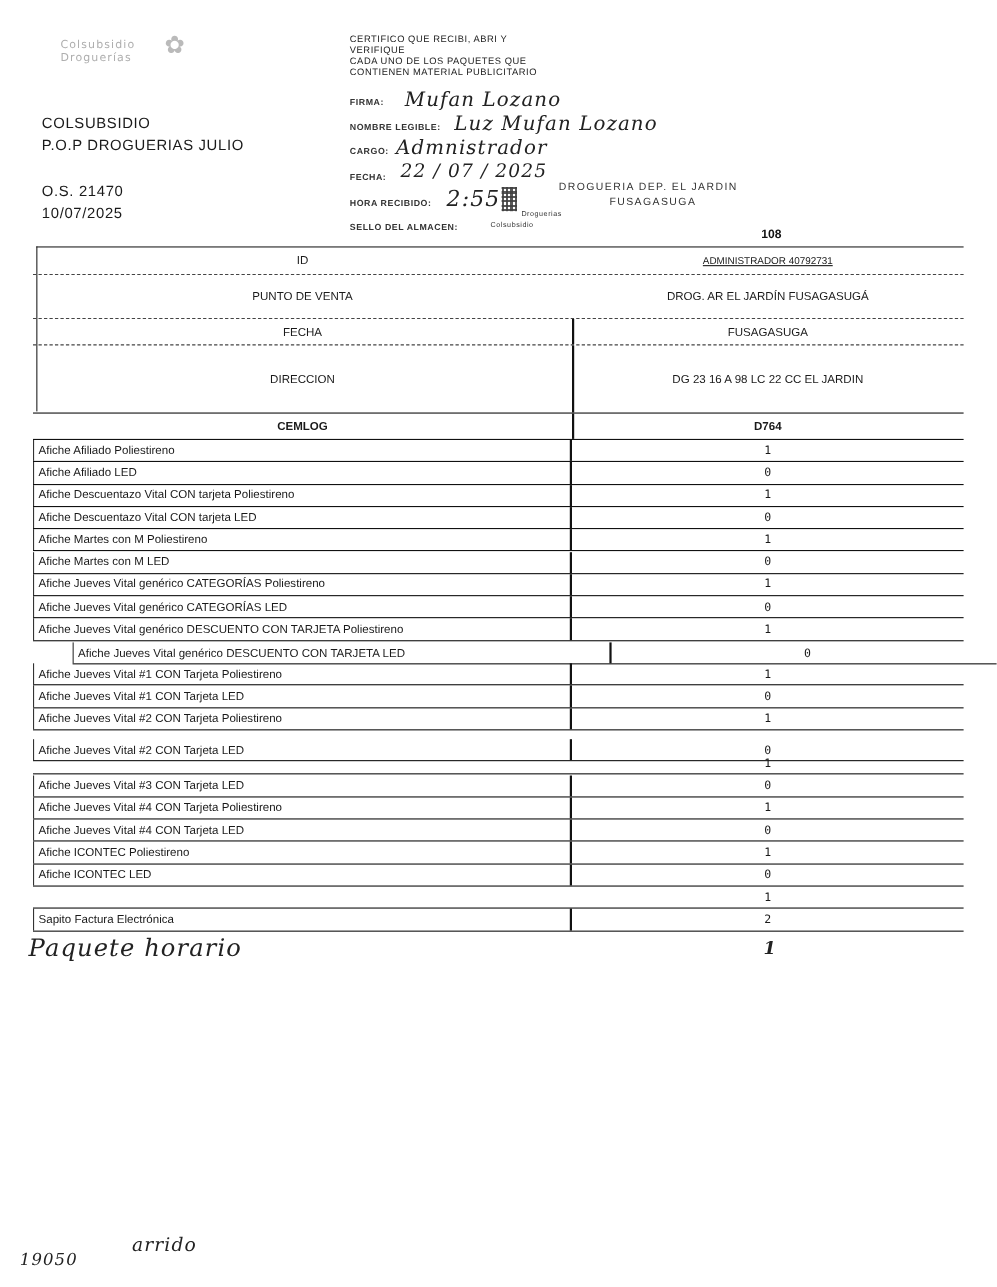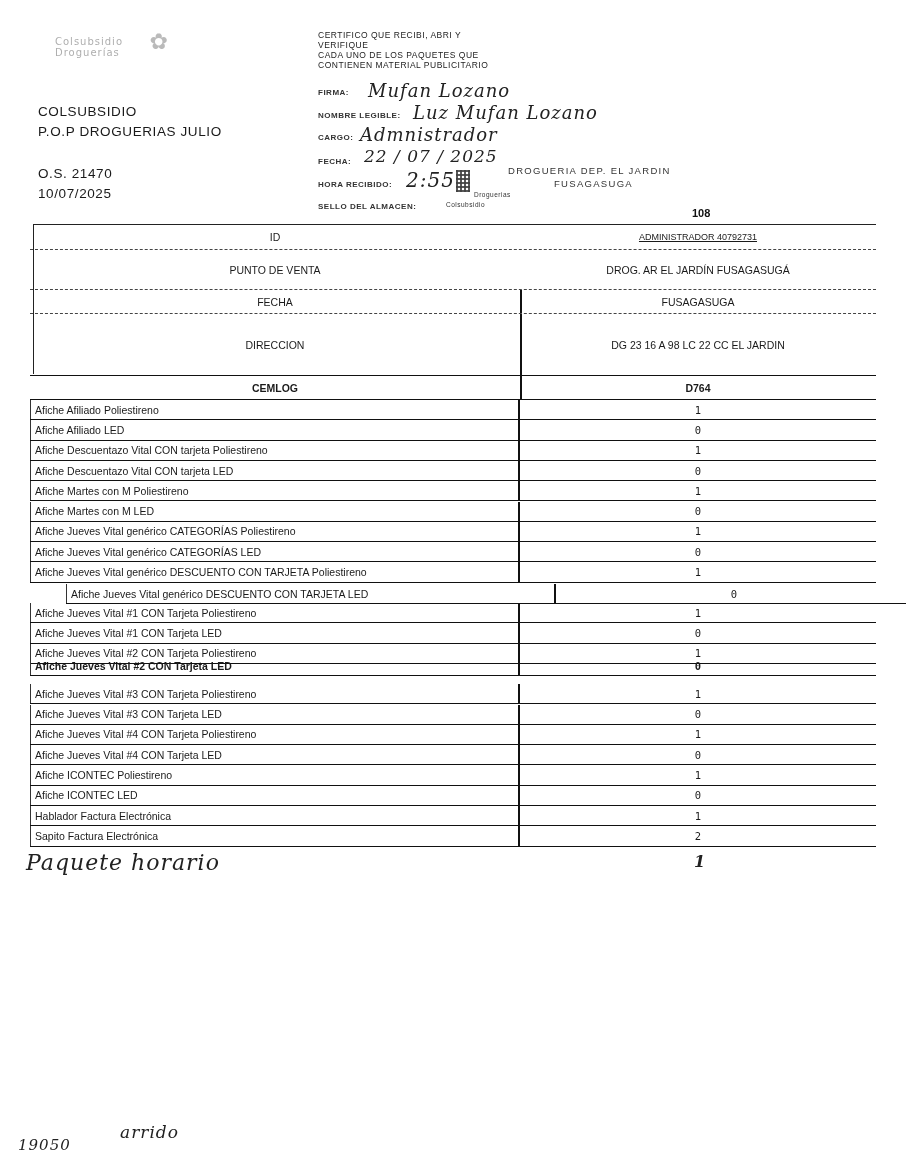--- a/index.html
+++ b/index.html
@@ -186,26 +186,25 @@
         <div class="c2">1</div>
       </div>
       <div class="trow item" style="top: 247.3px; height: 20.3px;">
         <div class="c1 divider">Afiche Jueves Vital #1 CON Tarjeta LED</div>
         <div class="c2">0</div>
       </div>
       <div class="trow item" style="top: 267.6px; height: 20.3px;">
         <div class="c1 divider">Afiche Jueves Vital #2 CON Tarjeta Poliestireno</div>
         <div class="c2">1</div>
       </div>
-      <div class="trow item" style="top: 280px; height: 20.3px; font-weight: bold;">
+      <div class="trow item" style="top: 296px; height: 20.3px;">
         <div class="c1 divider">Afiche Jueves Vital #2 CON Tarjeta LED</div>
         <div class="c2">0</div>
       </div>
       <div class="trow item" style="top: 308.2px; height: 20.3px;">
-        <div class="c1 divider">Afiche Jueves Vital #3 CON Tarjeta Poliestireno</div>
         <div class="c2">1</div>
       </div>
       <div class="trow item" style="top: 328.5px; height: 20.3px;">
         <div class="c1 divider">Afiche Jueves Vital #3 CON Tarjeta LED</div>
         <div class="c2">0</div>
       </div>
       <div class="trow item" style="top: 348.8px; height: 20.3px;">
         <div class="c1 divider">Afiche Jueves Vital #4 CON Tarjeta Poliestireno</div>
         <div class="c2">1</div>
       </div>
@@ -215,21 +214,20 @@
       </div>
       <div class="trow item" style="top: 389.4px; height: 20.3px;">
         <div class="c1 divider">Afiche ICONTEC Poliestireno</div>
         <div class="c2">1</div>
       </div>
       <div class="trow item" style="top: 409.7px; height: 20.3px;">
         <div class="c1 divider">Afiche ICONTEC LED</div>
         <div class="c2">0</div>
       </div>
       <div class="trow item" style="top: 430px; height: 20.3px;">
-        <div class="c1 divider">Hablador Factura Electrónica</div>
         <div class="c2">1</div>
       </div>
       <div class="trow item" style="top: 450.3px; height: 20.3px;">
         <div class="c1 divider">Sapito Factura Electrónica</div>
         <div class="c2">2</div>
       </div>
     </div>
 </div>
 
 <div class="abs hand footer-hand">Paquete horario</div>

